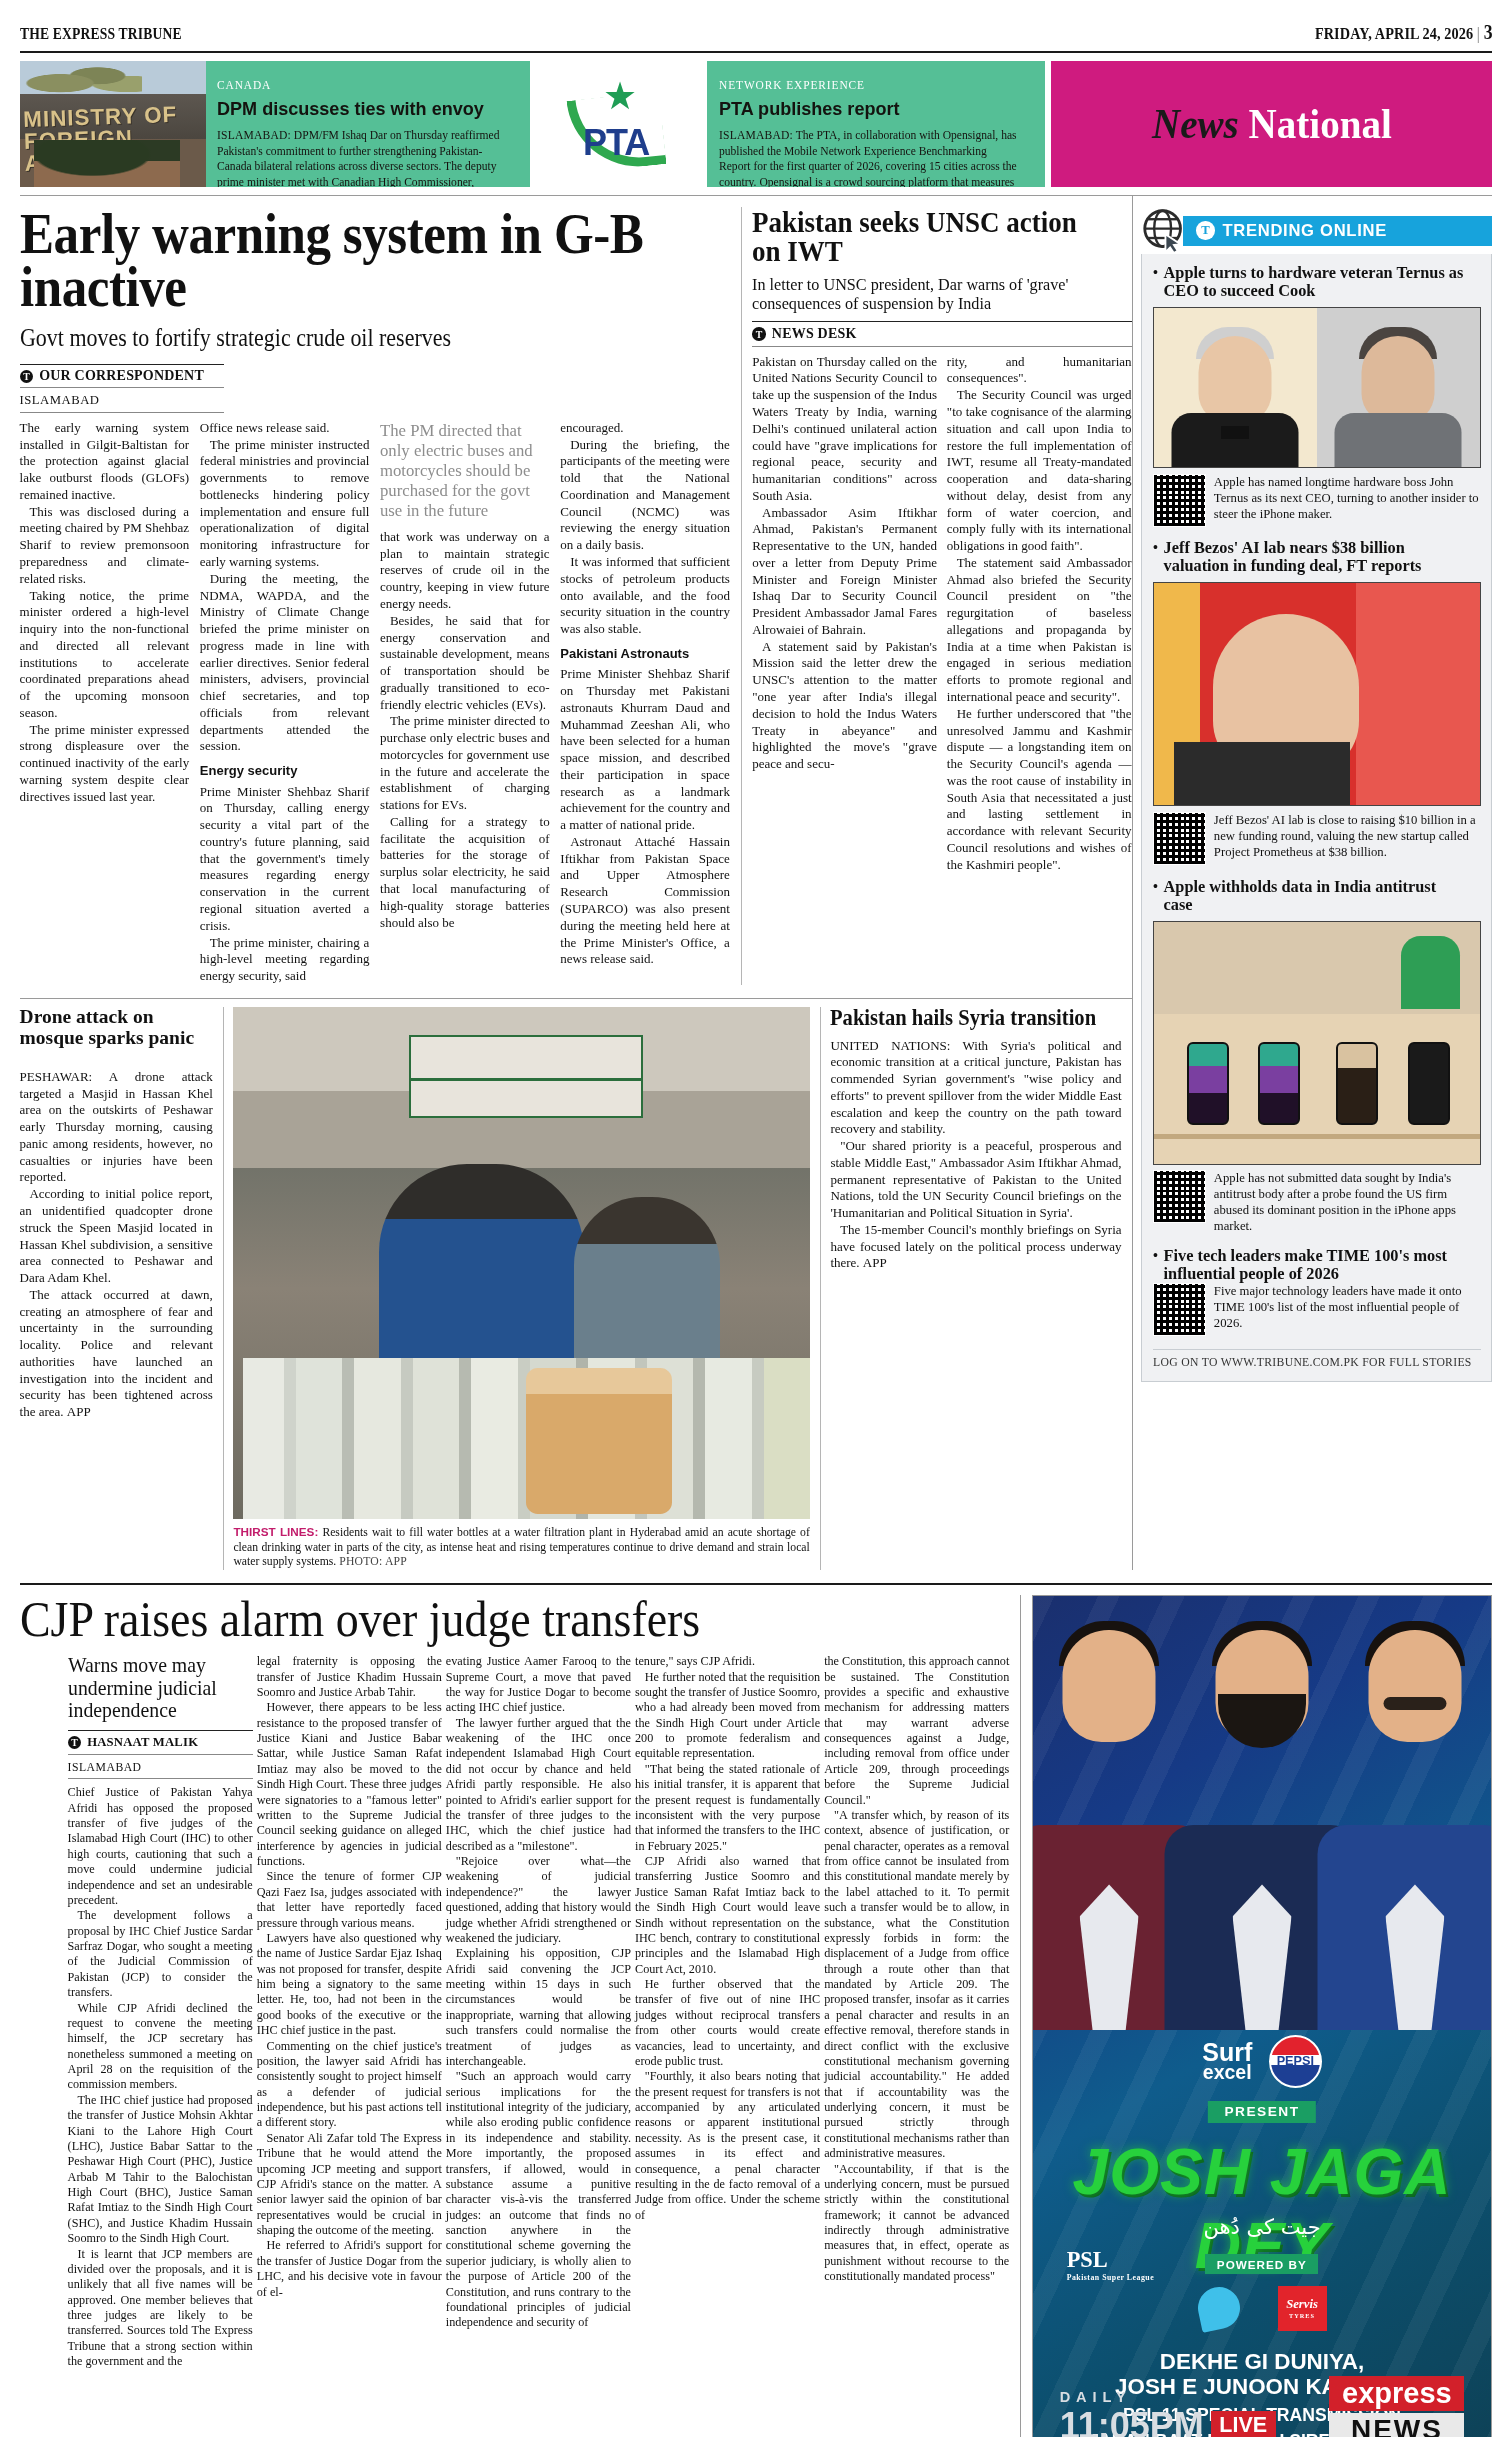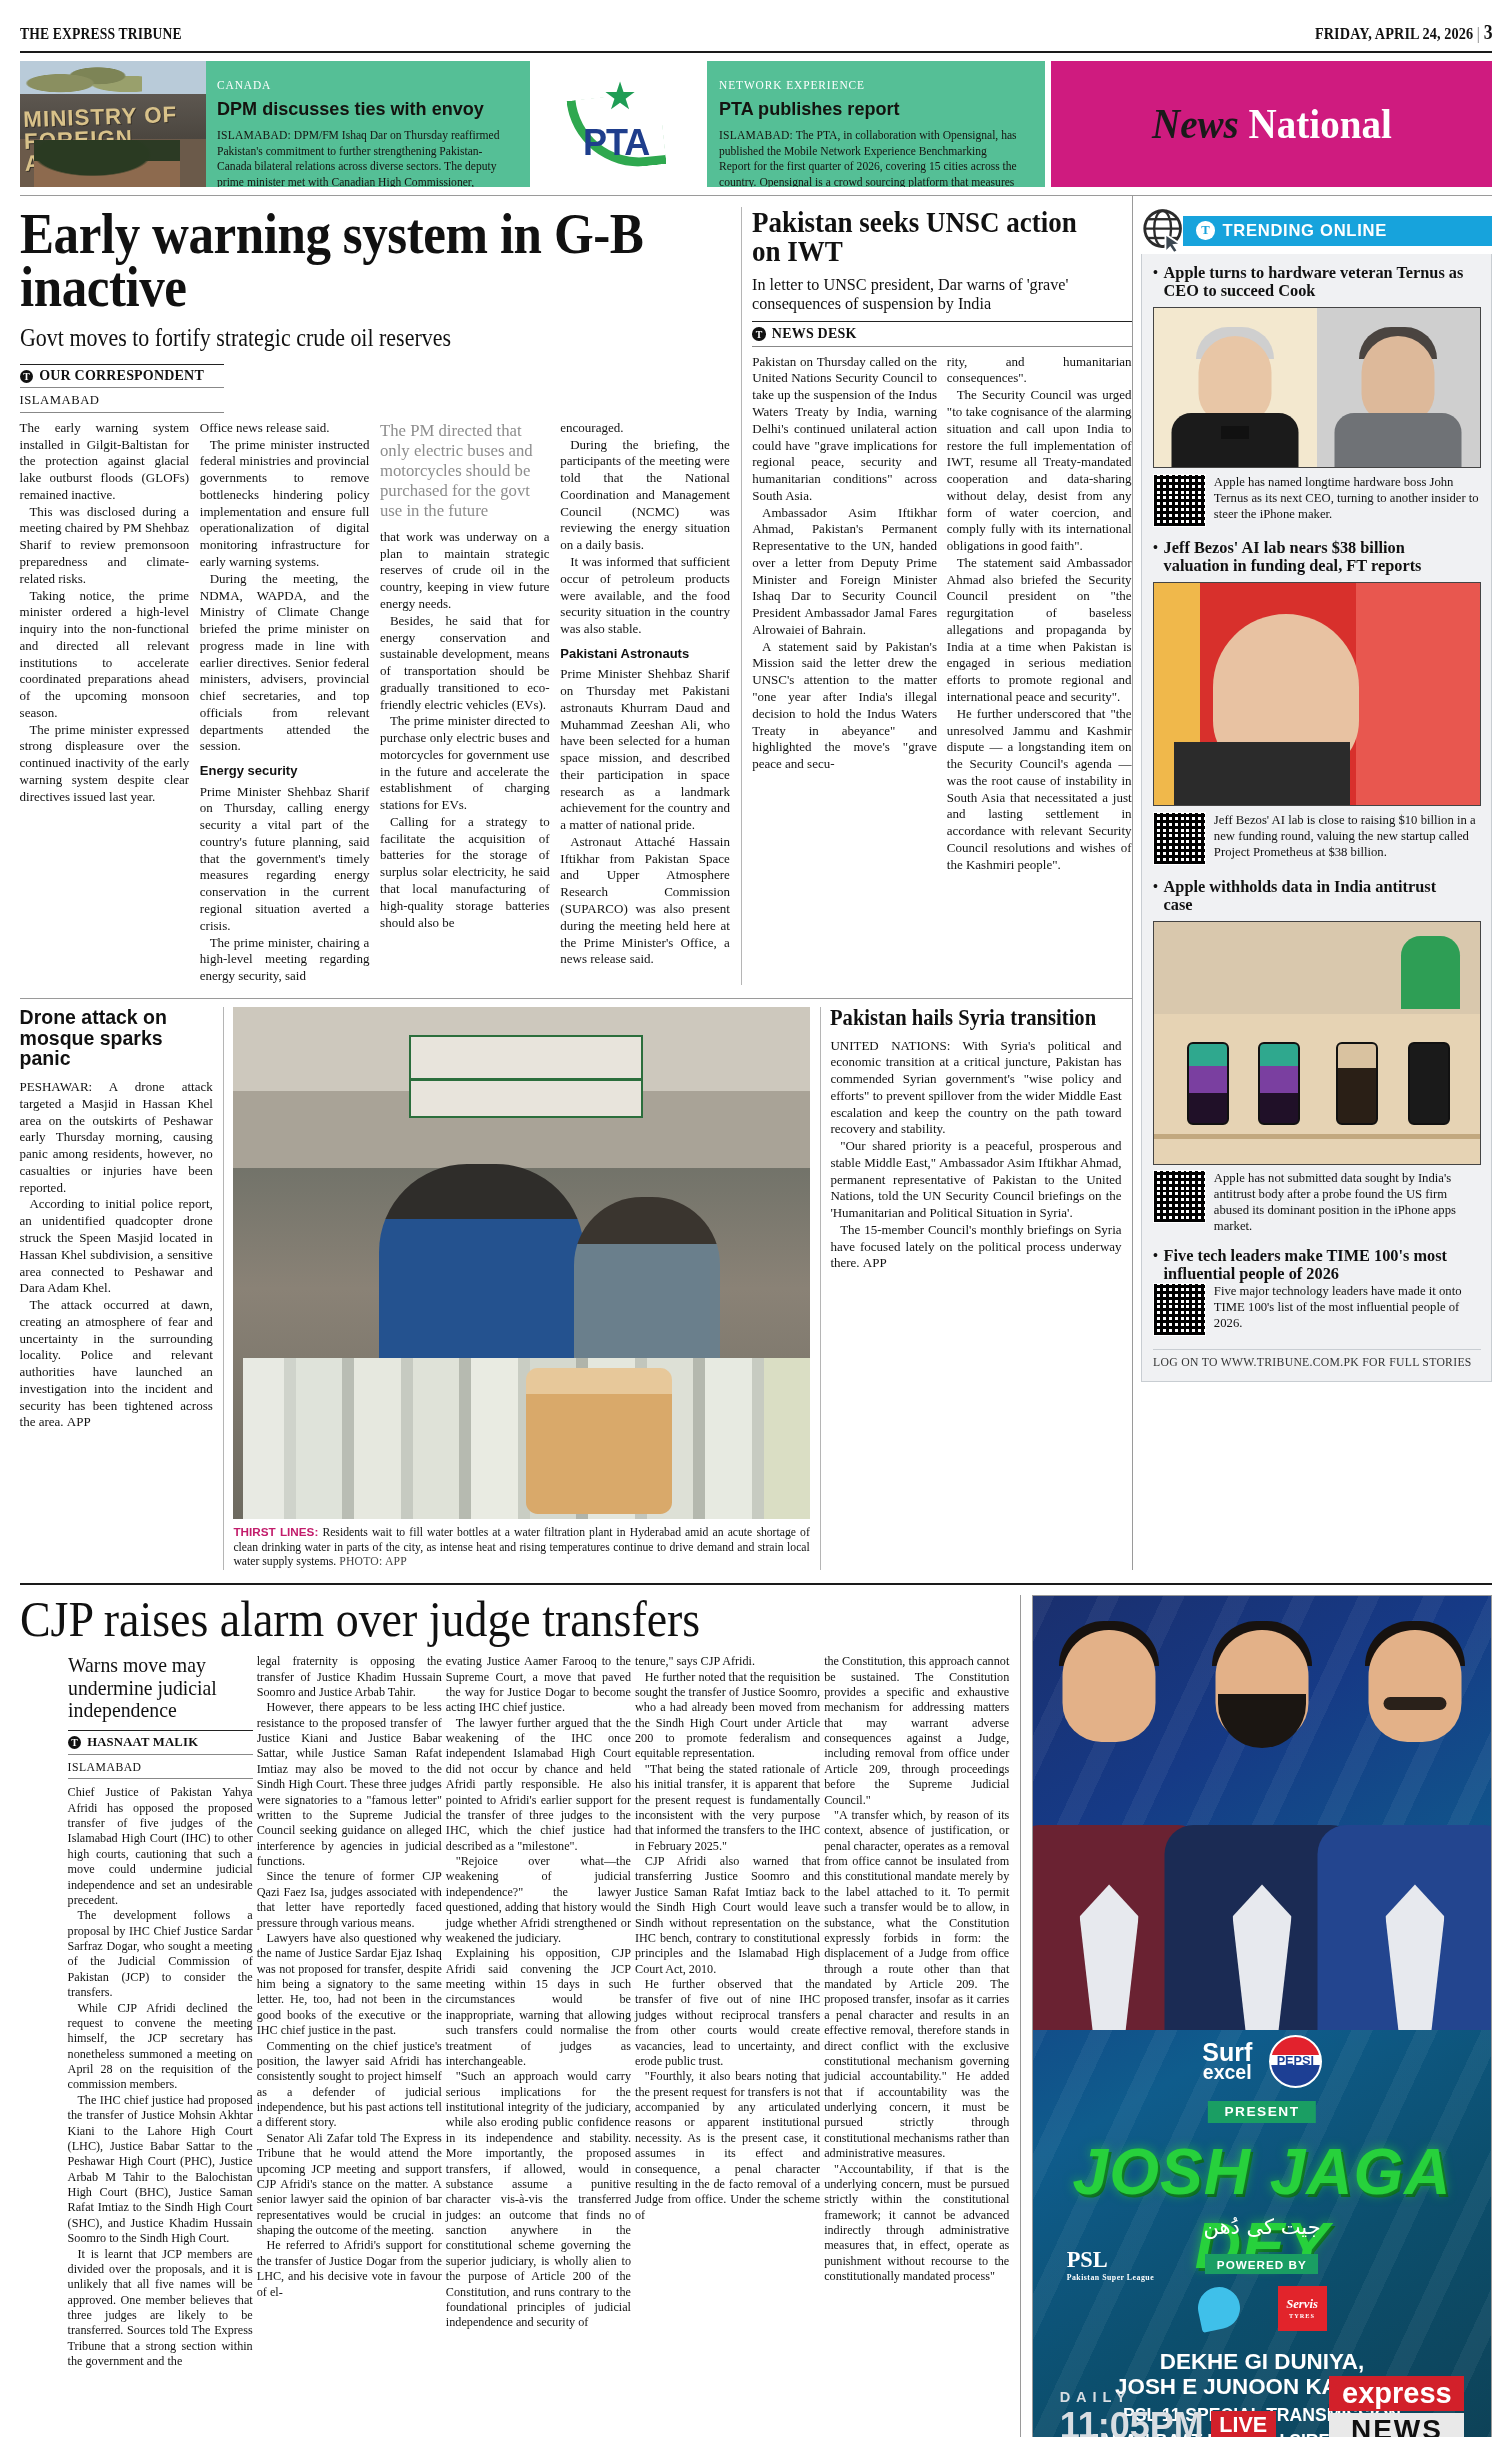--- a/index.html
+++ b/index.html
@@ -152,22 +152,22 @@
   .unsc-sub { font-family:"Liberation Serif", serif; font-size:17.6px; line-height:1.1;
     transform: scaleX(0.92); transform-origin:left top; margin-bottom:7.8px; }
   .deskbox { border-top:1.5px solid #222; border-bottom:1px solid #888; padding:3.9px 0 3.9px 0; margin-bottom:6.8px; width:100%;}
   .cols2 { display:flex; gap:9.8px; }
 
   
   .row2 { display:flex; gap:0; margin-top:12.7px; border-top:1.5px solid #9a9a9a; padding-top:8.8px; }
   .r2a { width:204px; padding-right:9.8px; border-right:1px solid #b5b5b5; }
   .r2b { width:596px; padding:0 9.8px; }
   .r2c { width:302px; padding-left:9.8px; border-left:1px solid #b5b5b5; }
-  h3.boxhead { font-family:Liberation Sans, sans-serif; font-weight:700;
-    font-size:19.5px; line-height:1.04; margin-bottom:11px; }
+  h3.boxhead { font-family:Liberation Serif, serif; font-weight:700;
+    font-size:19.5px; line-height:1.04; margin-bottom:21px; }
   h3.boxhead-serif { font-family:"Liberation Serif", serif; font-weight:700;
     font-size:22.4px; line-height:1.0; margin-bottom:7.8px; transform:scaleX(0.92);
     transform-origin:left top; }
 
   .photo {
     width:100%; height:512px; position:relative; overflow:hidden;
     background: linear-gradient(180deg,#7d7f76 0%, #6f7168 28%, #8a8276 55%, #6d6a60 100%);
   }
   .photo .wall { position:absolute; left:0; top:0; right:0; height:161px;
     background: linear-gradient(180deg,#cdc8bd 0 52%, #a9a397 52% 100%); }
@@ -463,21 +463,21 @@
                 <p class="first">that work was underway on a plan to maintain strategic reserves of crude oil in the country, keeping in view future energy needs.</p>
                 <p>Besides, he said that for energy conservation and sustainable development, means of transportation should be gradually transitioned to eco-friendly electric vehicles (EVs).</p>
                 <p>The prime minister directed to purchase only electric buses and motorcycles for government use in the future and accelerate the establishment of charging stations for EVs.</p>
                 <p>Calling for a strategy to facilitate the acquisition of batteries for the storage of surplus solar electricity, he said that local manufacturing of high-quality storage batteries should also be</p>
               </div>
             </div>
             <div class="col">
               <div class="bodytext">
                 <p class="first">encouraged.</p>
                 <p>During the briefing, the participants of the meeting were told that the National Coordination and Management Council (NCMC) was reviewing the energy situation on a daily basis.</p>
-                <p>It was informed that sufficient occur of petroleum products were available, and the food security situation in the country was also stable.</p>
+                <p>It was informed that sufficient stocks of petroleum products onto available, and the food security situation in the country was also stable.</p>
                 <div class="subhead">Pakistani Astronauts</div>
                 <p class="first">Prime Minister Shehbaz Sharif on Thursday met Pakistani astronauts Khurram Daud and Muhammad Zeeshan Ali, who have been selected for a human space mission, and described their participation in space research as a landmark achievement for the country and a matter of national pride.</p>
                 <p>Astronaut Attaché Hassain Iftikhar from Pakistan Space and Upper Atmosphere Research Commission (SUPARCO) was also present during the meeting held here at the Prime Minister's Office, a news release said.</p>
               </div>
             </div>
           </div>
         </div>
 
         <div class="lead-right">
           <h2 class="unsc-head">Pakistan seeks UNSC action on IWT</h2>

